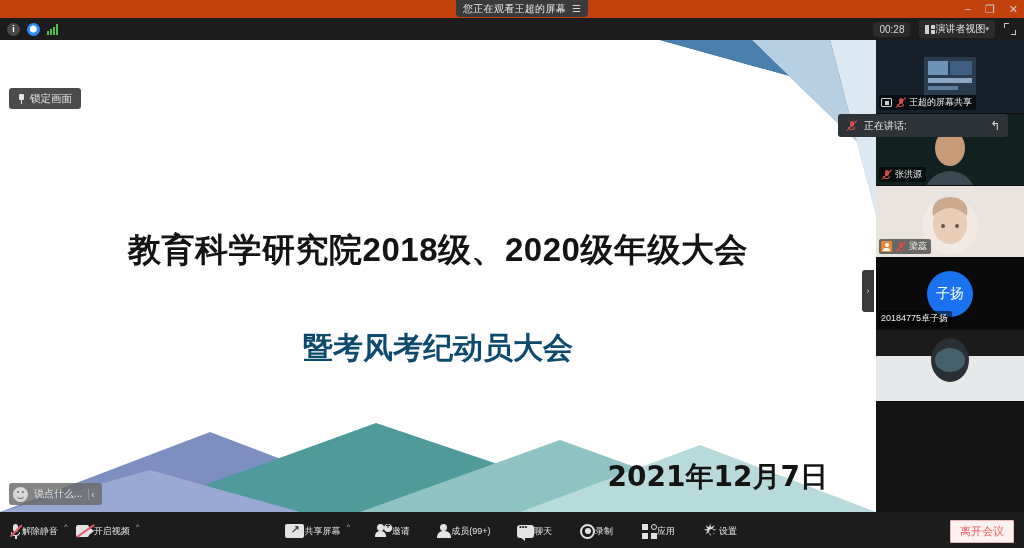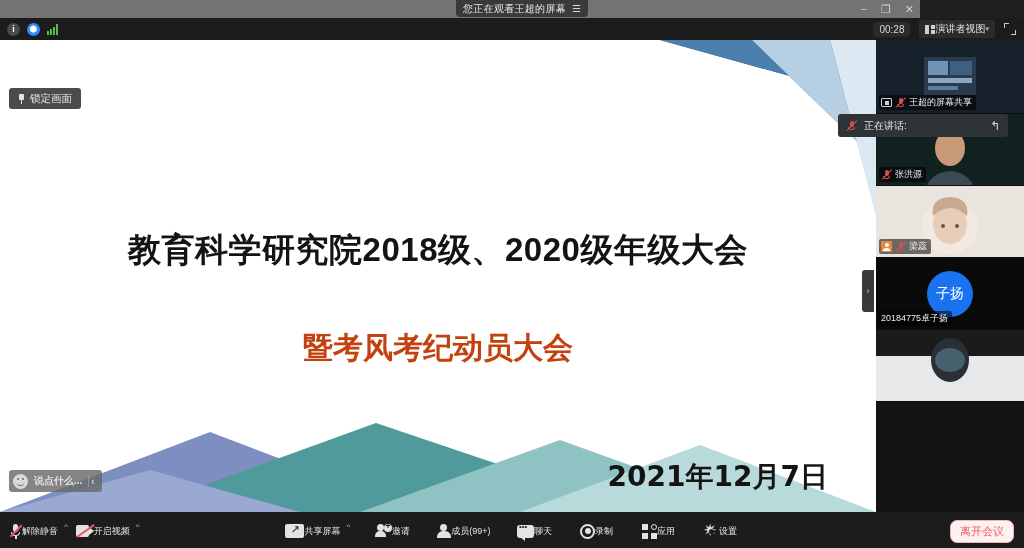--- a/index.html
+++ b/index.html
@@ -2,22 +2,22 @@
 <html><head>
 <meta charset="utf-8">
 <style>
   * { margin:0; padding:0; box-sizing:border-box; }
   html,body { width:1024px; height:548px; overflow:hidden; background:#1a1a1a;
     font-family:"Liberation Sans","DejaVu Sans",sans-serif; }
 
   #app { position:relative; width:1024px; height:548px; background:#1f1f1f; }
 
   
-  .titlebar { position:absolute; left:0; top:0; width:920px; height:18px;
-    background:#737373; }
+  .titlebar { position:absolute; left:0; top:0; width:1024px; height:18px;
+    background:#c2410c; }
   .sharebanner { position:absolute; left:456px; top:0px; height:17px;
     background:#3a3a3a; border-radius:0 0 4px 4px; display:flex; align-items:center;
     gap:6px; padding:0 7px; color:#e8e8e8; font-size:10px; letter-spacing:.3px; }
   .sharebanner .menuico { font-size:10px; color:#d6d6d6; line-height:1; }
   .winbtns { position:absolute; right:6px; top:0; height:18px; display:flex;
     align-items:center; gap:14px; color:#cfcfcf; font-size:11px; }
   .winbtns span { cursor:default; line-height:1; }
 
   
   .toptoolbar { position:absolute; left:0; top:18px; width:1024px; height:22px;
@@ -51,39 +51,39 @@
   
   .stage { position:absolute; left:0; top:40px; width:876px; height:472px;
     background:#1b1b1b; overflow:hidden; }
   .slide { position:absolute; left:0; top:0; width:876px; height:472px;
     background:#ffffff; overflow:hidden; }
   .slide svg { position:absolute; left:0; top:0; }
   .s-line1 { position:absolute; left:0; top:188px; width:876px; text-align:center;
     font-size:33px; font-weight:bold; color:#141414; letter-spacing:.5px;
     font-family:Liberation Sans, sans-serif; }
   .s-line2 { position:absolute; left:0; top:288px; width:876px; text-align:center;
-    font-size:30px; font-weight:bold; color:#c2410c;
+    font-size:30px; font-weight:bold; color:#0c4a6e;
     font-family:"DejaVu Sans",sans-serif; }
   .s-date { position:absolute; right:48px; top:418px; font-size:28px;
     font-weight:bold; color:#141414; font-family:"DejaVu Sans",sans-serif; }
 
   
   .lockpill { position:absolute; left:9px; top:48px; height:21px; display:flex;
     align-items:center; gap:5px; background:rgba(60,60,60,.92); color:#e9e9e9;
     font-size:10.5px; border-radius:3px; padding:0 9px; }
   .pinico { display:inline-block; width:7px; height:10px; position:relative; }
   .pinico::before { content:""; position:absolute; left:1px; top:0; width:5px;
     height:6px; background:#e3e3e3; border-radius:1px; }
   .pinico::after { content:""; position:absolute; left:3px; top:6px; width:1px;
     height:4px; background:#e3e3e3; }
 
   
-  .chatpill { position:absolute; left:9px; top:430px; height:22px; display:flex;
+  .chatpill { position:absolute; left:9px; top:443px; height:22px; display:flex;
     align-items:center; background:rgba(105,105,105,.82); border-radius:3px;
-    padding:0 3px 0 4px; gap:6px;font-weight:bold; }
+    padding:0 3px 0 4px; gap:6px; }
   .chatpill .emoji { width:15px; height:15px; border-radius:50%; background:#d9d9d9;
     position:relative; }
   .chatpill .emoji::before { content:""; position:absolute; left:3.5px; top:4.5px;
     width:2px; height:2px; border-radius:50%; background:#6a6a6a;
     box-shadow:5px 0 0 #6a6a6a; }
   .chatpill .emoji::after { content:""; position:absolute; left:4px; top:8.5px;
     width:7px; height:3px; border-bottom:1.5px solid #6a6a6a; border-radius:0 0 6px 6px; }
   .chatpill .ph { font-size:10px; color:#e2e2e2; }
   .chatpill .cv { font-size:10px; color:#dcdcdc; padding:0 4px 0 2px;
     border-left:1px solid rgba(255,255,255,.25); }
@@ -134,21 +134,21 @@
     background:#1c1c1c; display:flex; align-items:center; }
   .bbtn { display:flex; flex-direction:row; align-items:center; justify-content:center;
     min-width:46px; padding:2px 5px 0; color:#e6e6e6; }
   .bbtn .glyph { height:17px; display:flex; align-items:center; justify-content:center; }
   .bbtn .blabel { font-size:9px; margin-top:1px; color:#e4e4e4; white-space:nowrap; }
   .bleft { display:flex; align-items:center; padding-left:4px; }
   .updot { color:#b9b9b9; font-size:8px; align-self:center; padding:0 3px 8px 1px; }
   .bcenter { position:absolute; left:0; right:0; display:flex; justify-content:center;
     align-items:flex-start; gap:16px; }
   .leavebtn { position:absolute; right:10px; top:8px; font-size:11px; color:#f25c5c;
-    border:1px solid #f0b6b6; background:#fdf1f1; border-radius:7px; padding:3px 9px; }
+    border:1px solid #f0b6b6; background:#fdf1f1; border-radius:1px; padding:3px 9px; }
 
   
   .i-mic { width:13px; height:15px; position:relative; }
   .i-mic .b { position:absolute; left:4px; top:0; width:5px; height:8px;
     border-radius:2.5px; background:#e3e3e3; }
   .i-mic .s { position:absolute; left:2px; top:8px; width:9px; height:4px;
     border:1.5px solid #e3e3e3; border-top:none; border-radius:0 0 5px 5px; }
   .i-mic .ln { position:absolute; left:6px; top:12px; width:1.5px; height:3px;
     background:#e3e3e3; }
   .i-mic .x { position:absolute; left:-1px; top:6px; width:16px; height:1.6px;

